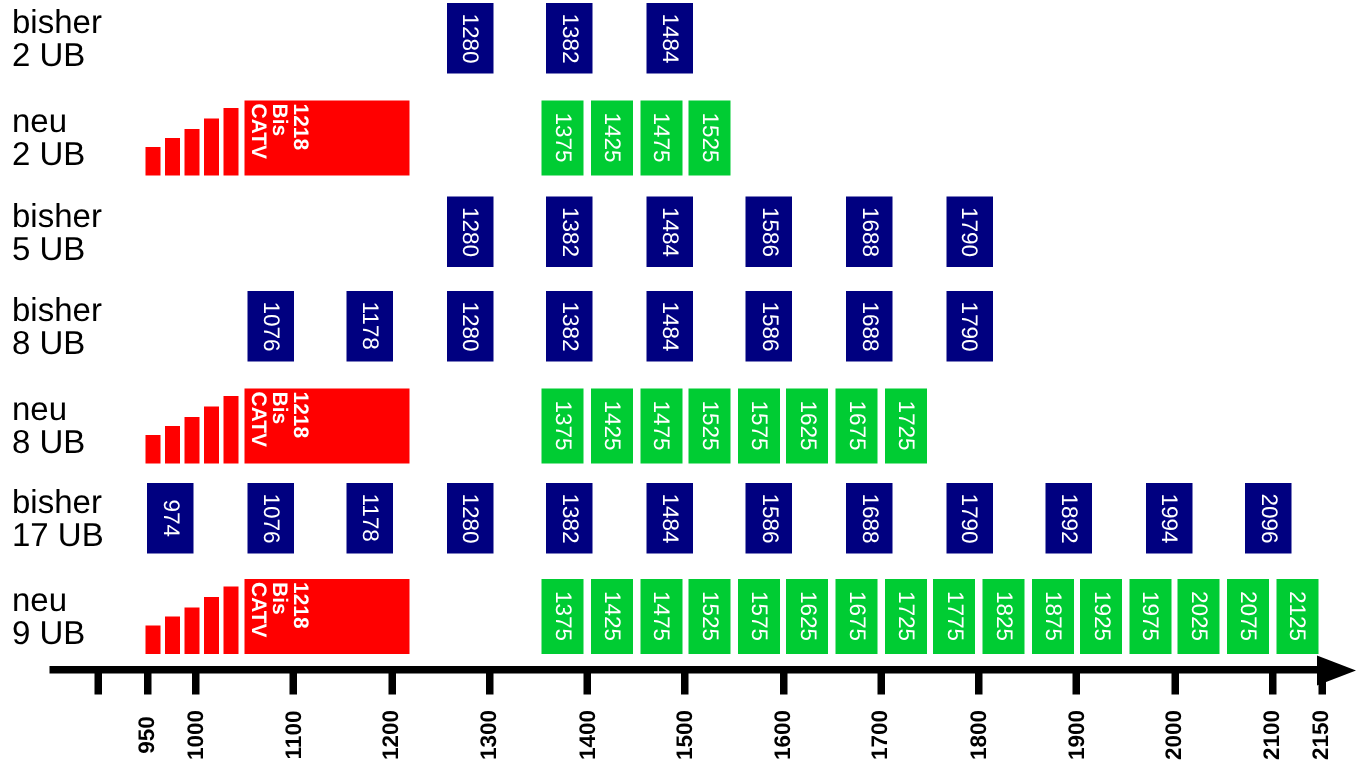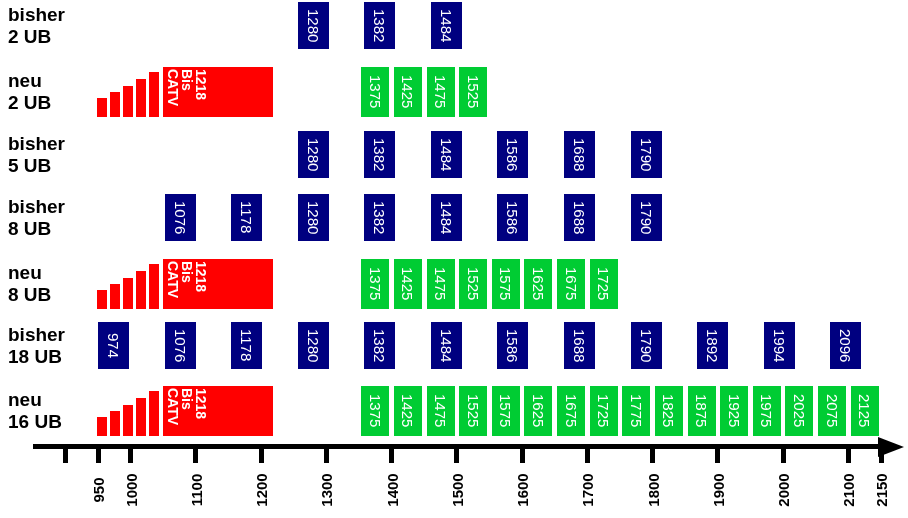--- a/index.html
+++ b/index.html
@@ -1,18 +1,18 @@
 <!DOCTYPE html>
 <html><head>
 <meta charset="utf-8">
 <style>
   html,body{margin:0;padding:0;background:#ffffff;}
   body{width:908px;height:518px;font-family:"Liberation Sans",sans-serif;}
   #chart{position:relative;width:908px;height:518px;background:#ffffff;overflow:hidden;}
-  .row-label{position:absolute;left:8px;color:#000;font-weight:bold;font-size:19px;line-height:22px;white-space:nowrap;}
+  .row-label{position:absolute;left:8px;color:#000;font-weight:normal;font-size:22px;line-height:22px;white-space:nowrap;}
   .band{position:absolute;display:flex;align-items:center;justify-content:center;box-sizing:border-box;}
   .band.bisher{background:#000080;}
   .band.neu{background:#00CC33;}
   .vnum{writing-mode:vertical-lr;text-orientation:mixed;color:#ffffff;font-size:15px;line-height:15px;}
   .catv-box{position:absolute;background:#FF0000;}
   .catv-text{position:absolute;left:3px;top:2px;bottom:2px;writing-mode:vertical-lr;text-orientation:mixed;color:#ffffff;font-weight:bold;font-size:14px;line-height:14px;}
   .stair-bar{position:absolute;background:#FF0000;}
   .axis-line{position:absolute;background:#000;}
   .axis-tick{position:absolute;background:#000;}
   .axis-label{position:absolute;transform:translate(-50%,-50%) rotate(-90deg);transform-origin:center;font-size:15px;font-weight:bold;color:#000;white-space:nowrap;}
@@ -148,21 +148,21 @@
       <span class="vnum">1625</span>
     </div>
     <div class="band neu" style="left: 557.062px; width: 28px; top: 259px; height: 50px;">
       <span class="vnum">1675</span>
     </div>
     <div class="band neu" style="left: 589.688px; width: 28px; top: 259px; height: 50px;">
       <span class="vnum">1725</span>
     </div>
     <div class="row-label" style="top: 323.5px;">
       <div>bisher</div>
-      <div>18 UB</div>
+      <div>17 UB</div>
     </div>
     <div class="band bisher" style="left: 98.16px; width: 31px; top: 322px; height: 47px;">
       <span class="vnum">974</span>
     </div>
     <div class="band bisher" style="left: 164.715px; width: 31px; top: 322px; height: 47px;">
       <span class="vnum">1076</span>
     </div>
     <div class="band bisher" style="left: 231.27px; width: 31px; top: 322px; height: 47px;">
       <span class="vnum">1178</span>
     </div>
@@ -188,21 +188,21 @@
       <span class="vnum">1892</span>
     </div>
     <div class="band bisher" style="left: 763.71px; width: 31px; top: 322px; height: 47px;">
       <span class="vnum">1994</span>
     </div>
     <div class="band bisher" style="left: 830.265px; width: 31px; top: 322px; height: 47px;">
       <span class="vnum">2096</span>
     </div>
     <div class="row-label" style="top: 389px;">
       <div>neu</div>
-      <div>16 UB</div>
+      <div>9 UB</div>
     </div>
     <div class="stair-bar" style="left: 97px; width: 10px; top: 417px; height: 19px;"></div>
     <div class="stair-bar" style="left: 110px; width: 10px; top: 411px; height: 25px;"></div>
     <div class="stair-bar" style="left: 123px; width: 10px; top: 405px; height: 31px;"></div>
     <div class="stair-bar" style="left: 136px; width: 10px; top: 398px; height: 38px;"></div>
     <div class="stair-bar" style="left: 149px; width: 10px; top: 391px; height: 45px;"></div>
     <div class="catv-box" style="left: 163px; width: 110px; top: 386px; height: 50px;">
       <div class="catv-text">
         <div>CATV</div>
         <div>Bis</div>

